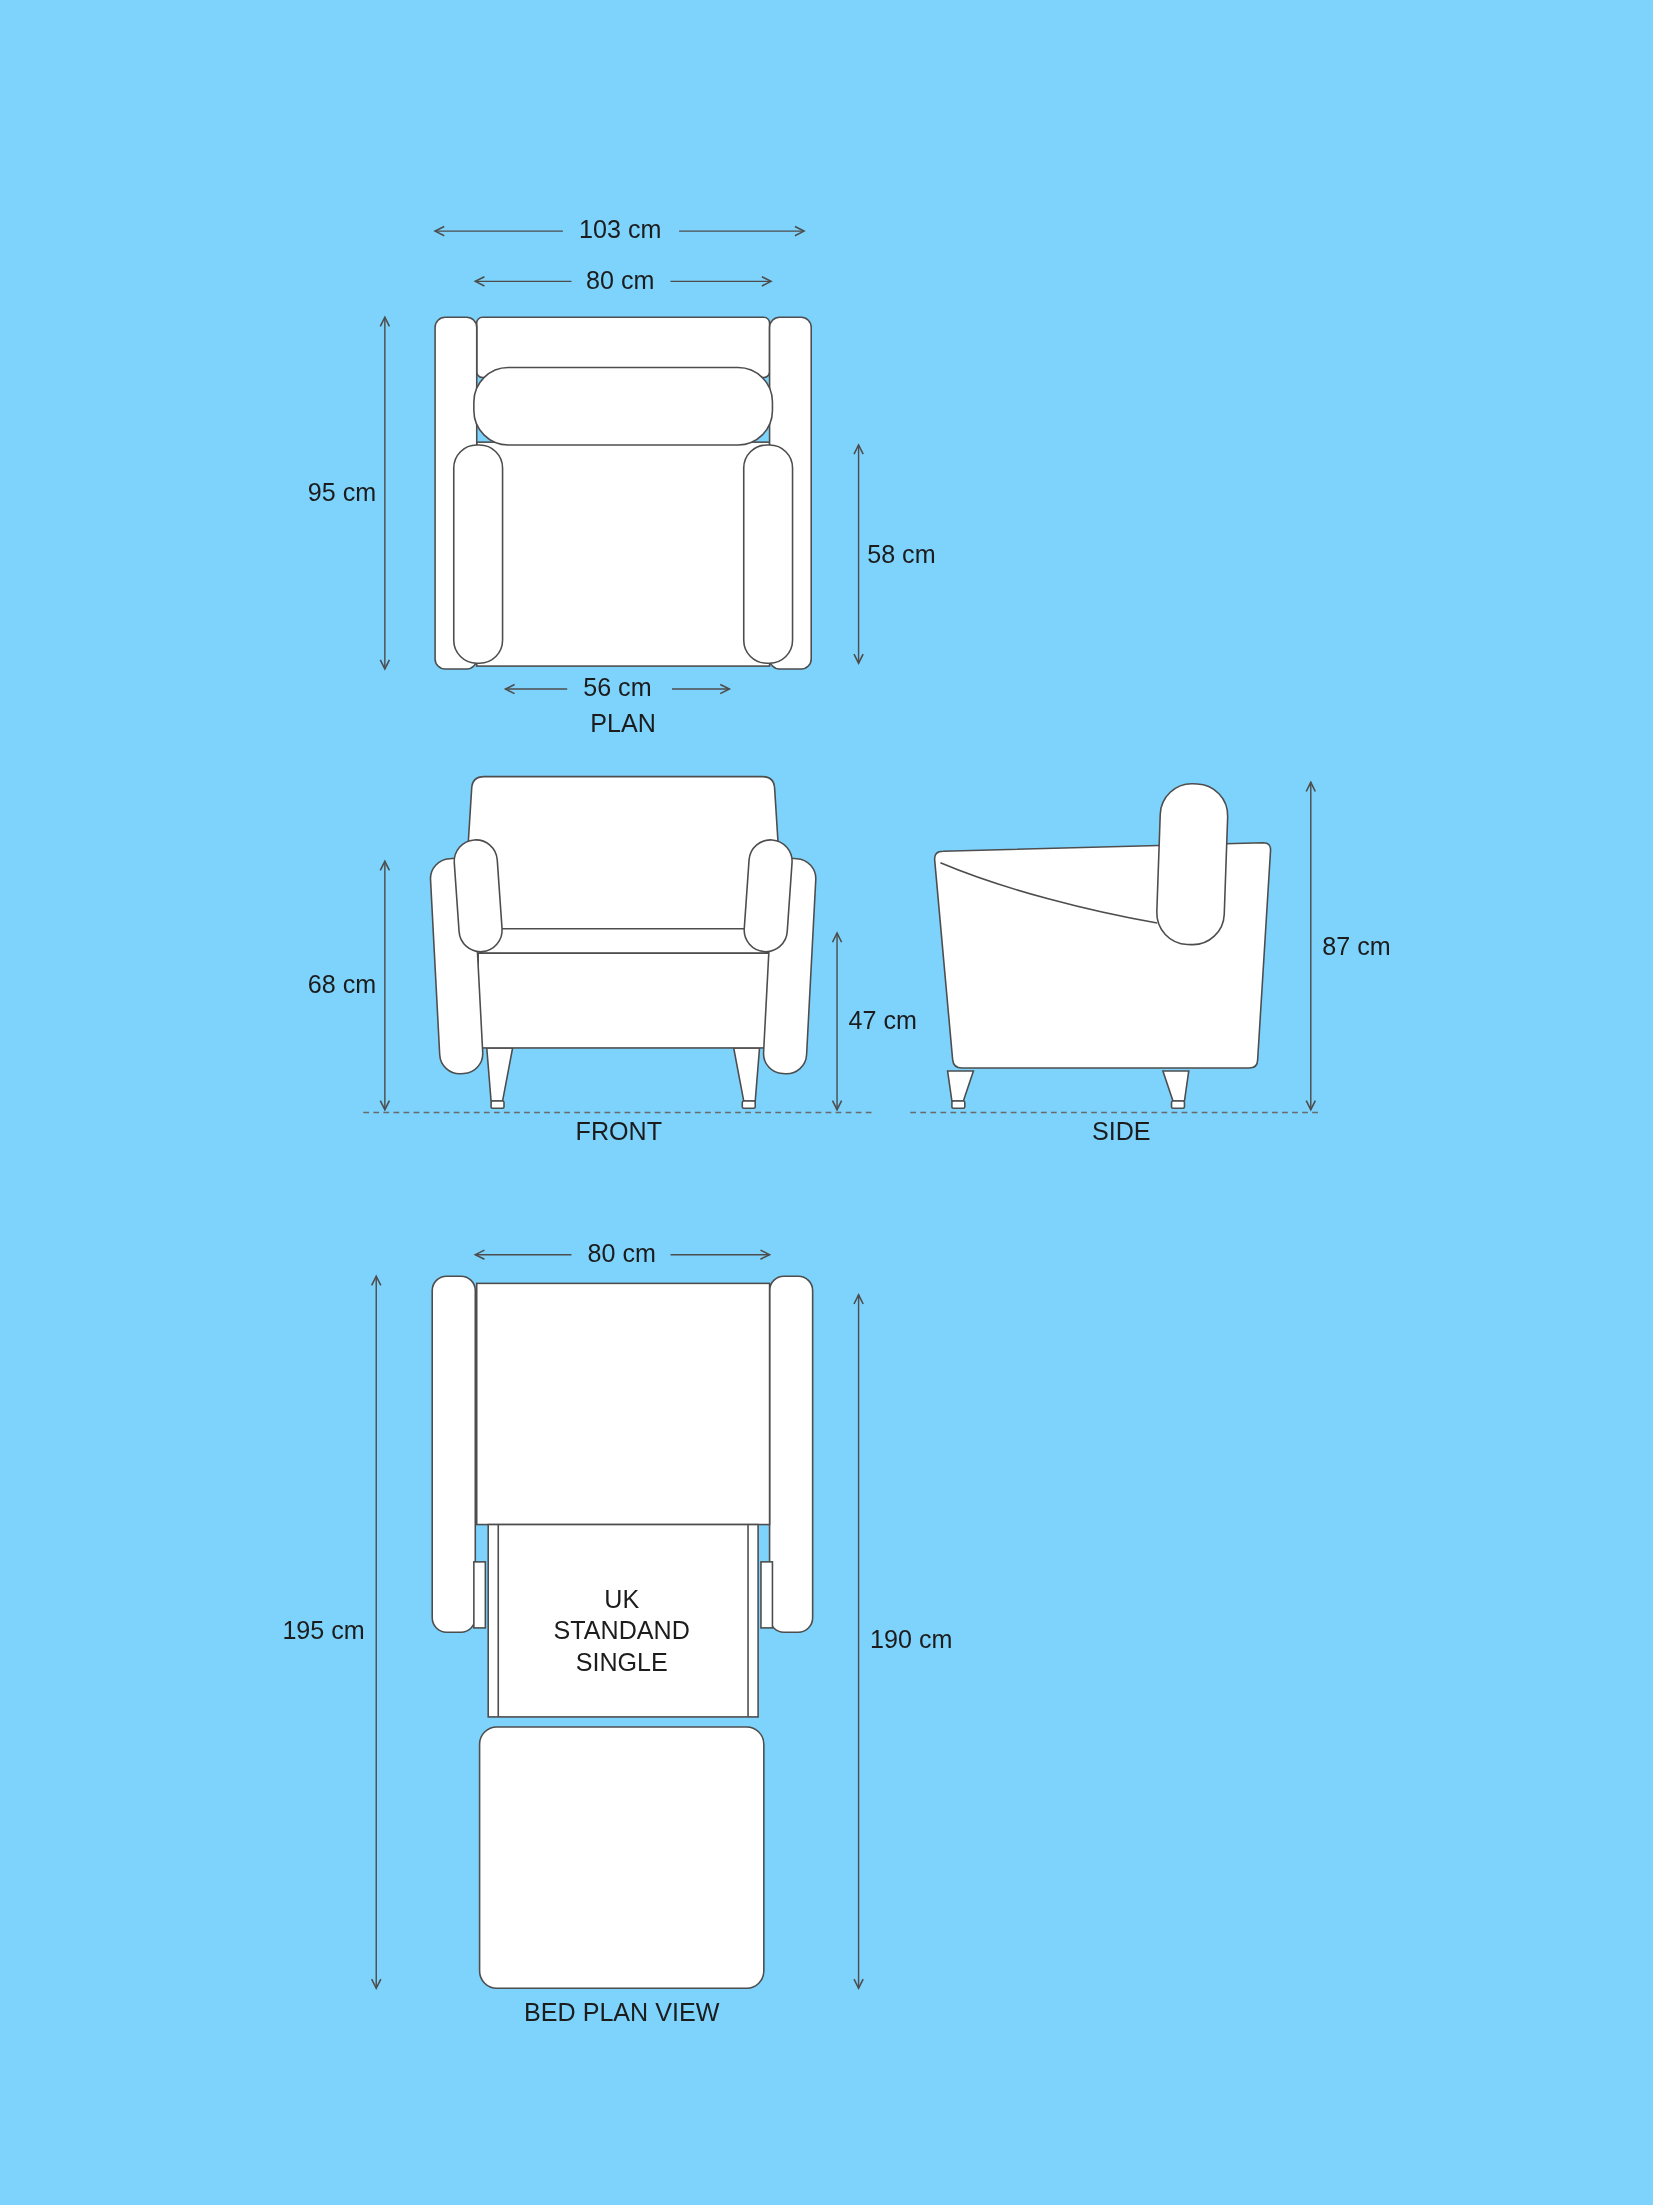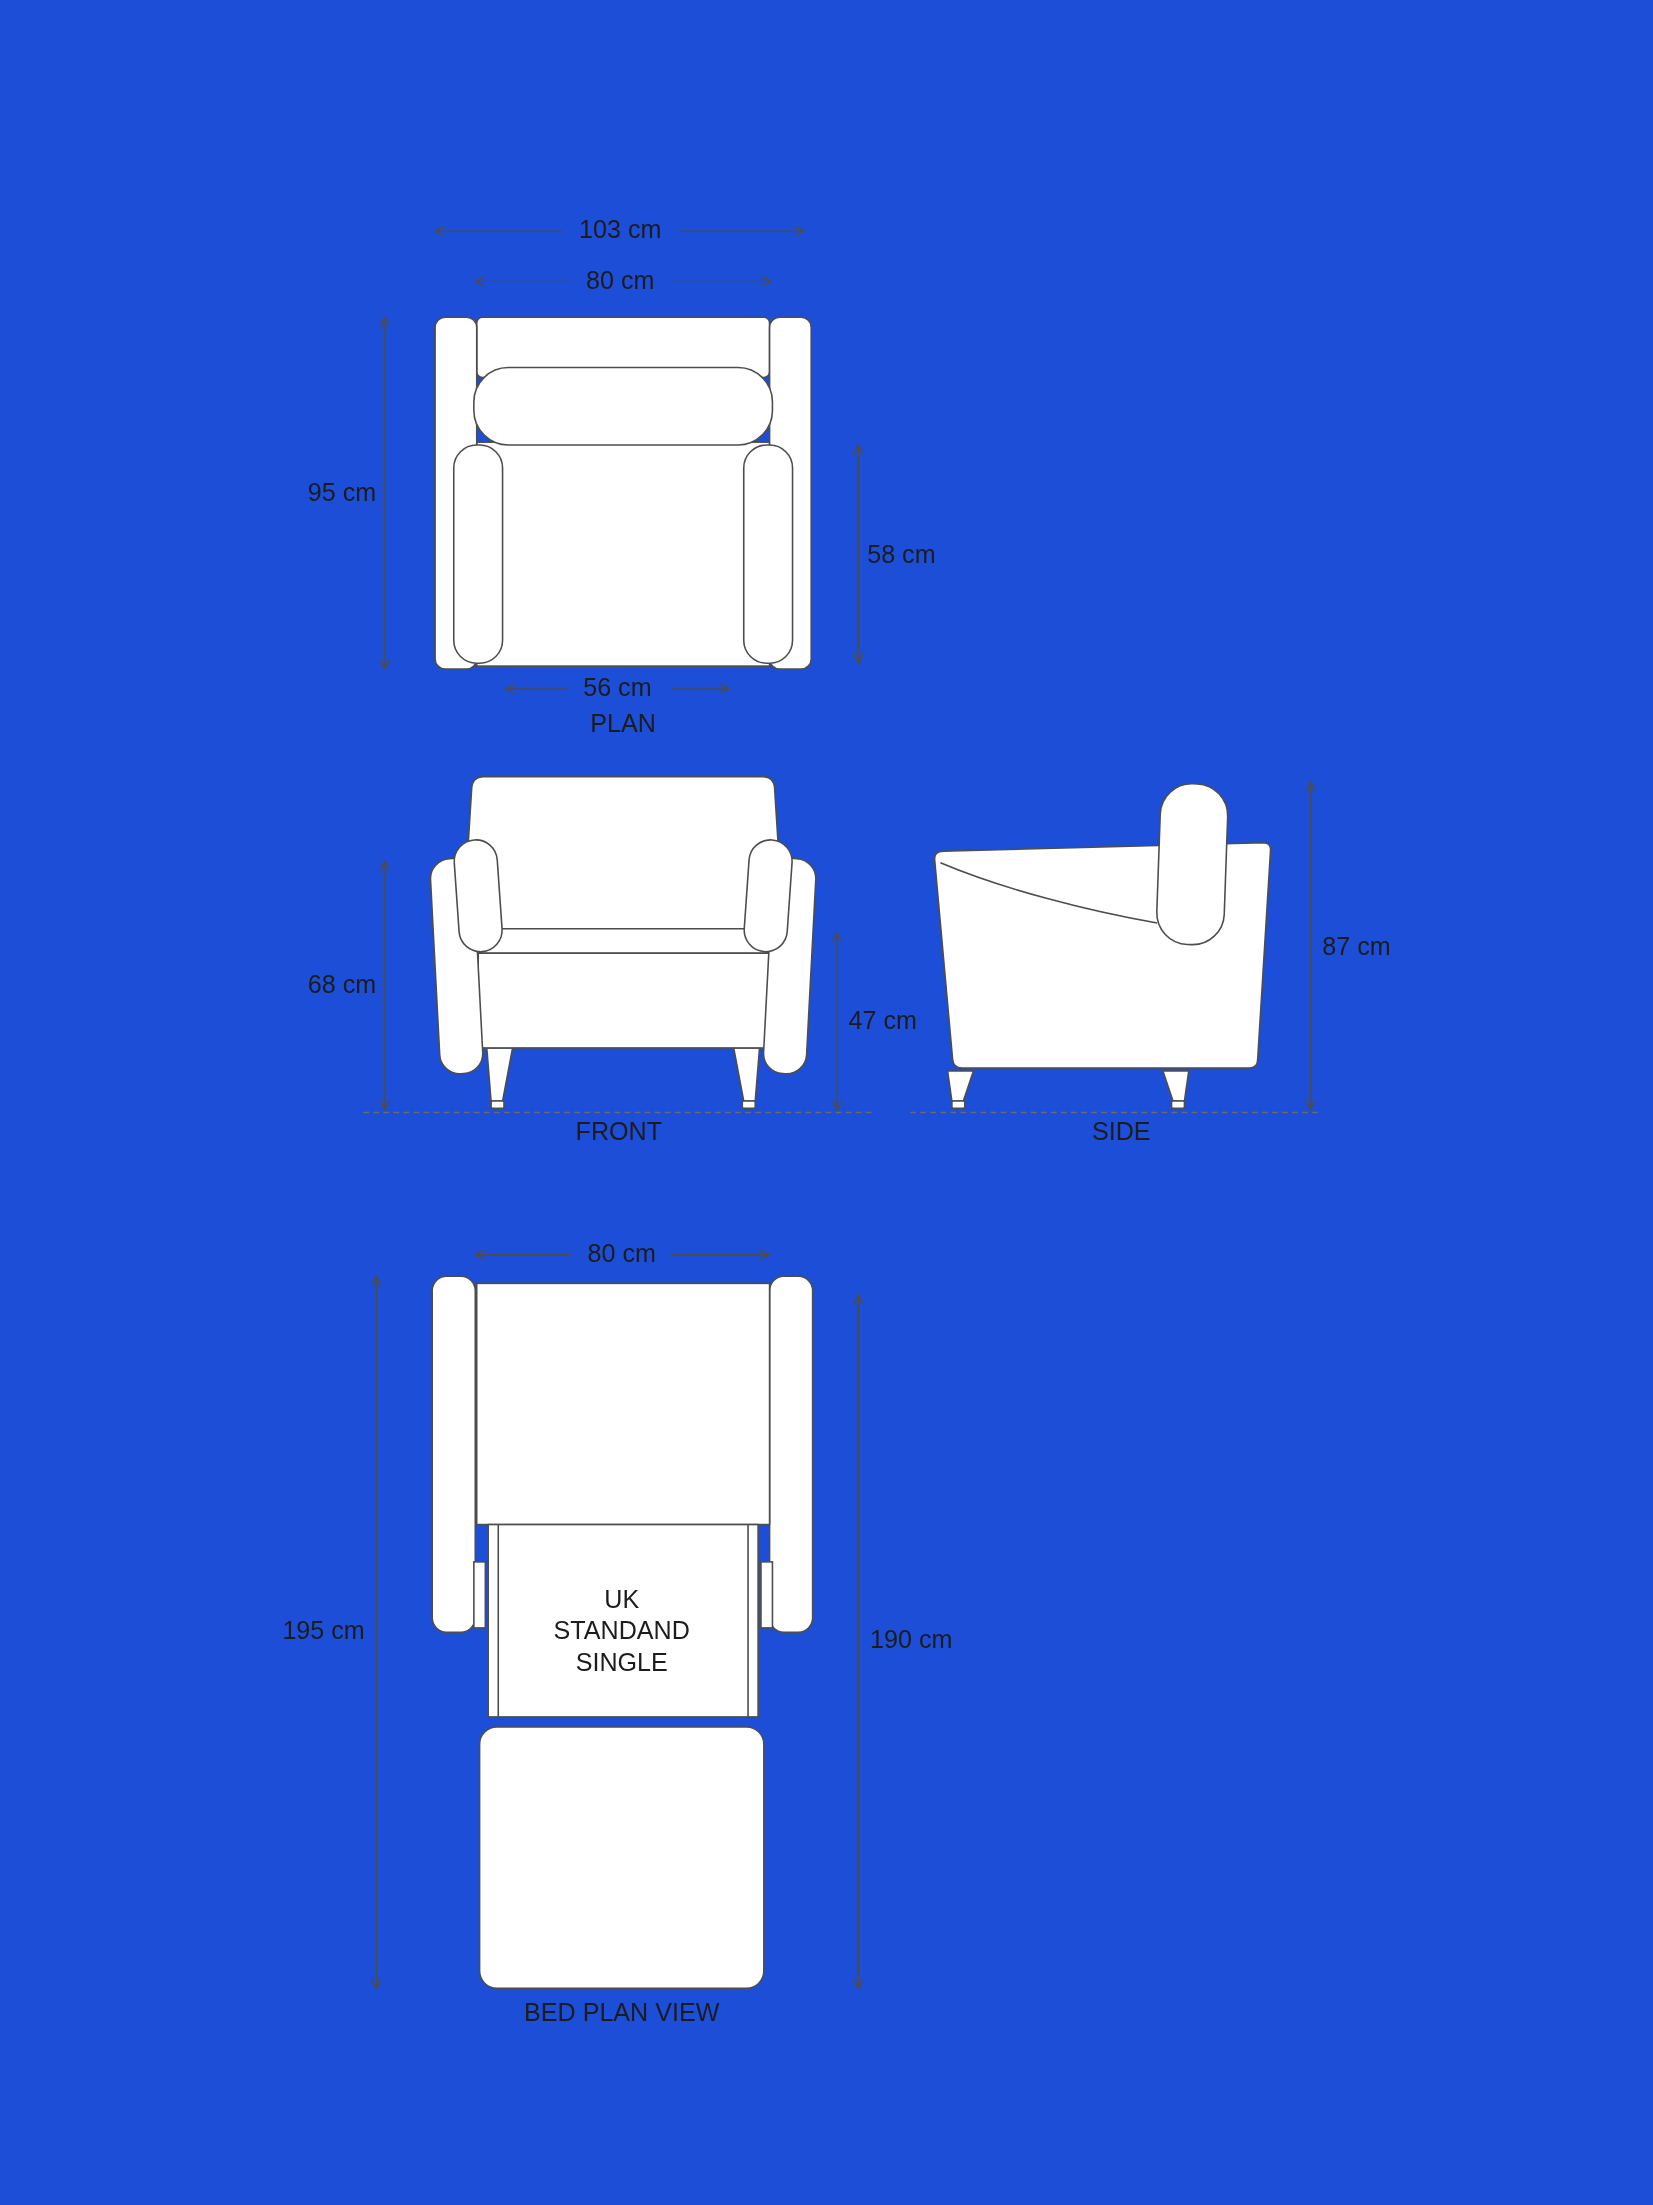--- a/index.html
+++ b/index.html
@@ -1,16 +1,16 @@
 <!DOCTYPE html>
 <html style="font-size:11.8px"><head>
 <meta charset="utf-8">
 <style>
   html,body{margin:0;padding:0;background:#ffffff;}
-  .canvas{width:1654px;height:2205px;background:#1d4ed8;position:relative;}
+  .canvas{width:1654px;height:2205px;background:#7dd3fc;position:relative;}
   svg{display:block;width:1654px;height:2205px;}
   text{font-family:"Liberation Sans","DejaVu Sans",sans-serif;font-size:17.5px;fill:#1c1c1c;}
   .furn{fill:#ffffff;stroke:#4d4d4d;stroke-width:1.1;}
   .furn-line{fill:none;stroke:#4d4d4d;stroke-width:1.1;}
   .dim{stroke:#4d4d4d;stroke-width:1;fill:none;}
   .ground{stroke:#6a6a6a;stroke-width:1;stroke-dasharray:4 3;fill:none;}
   .viewlabel{font-size:17.5px;}
 </style>
 </head>
 <body>

